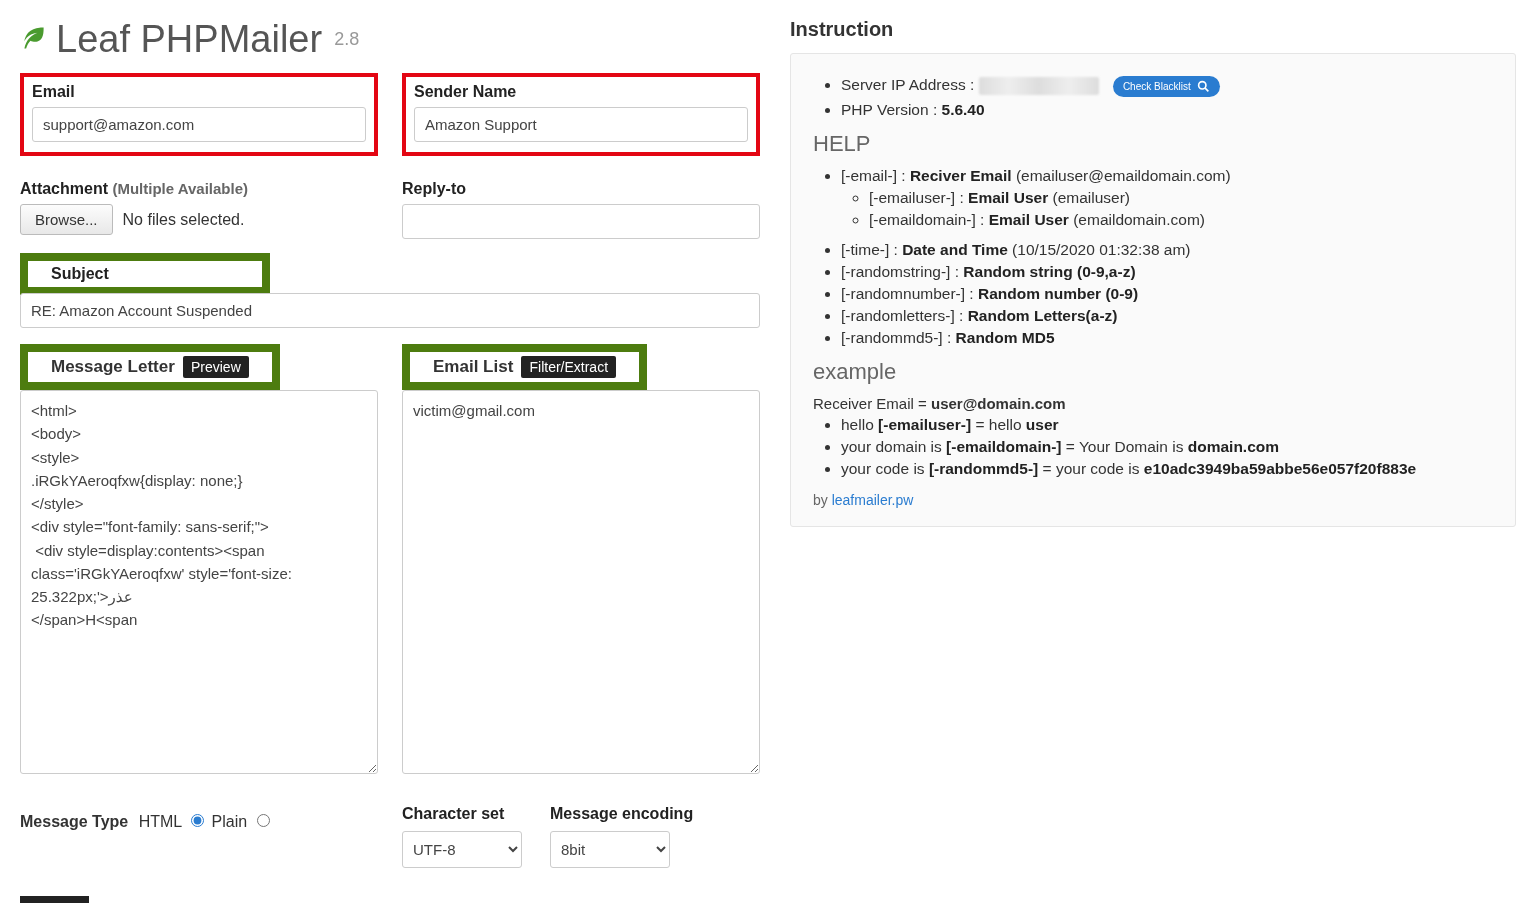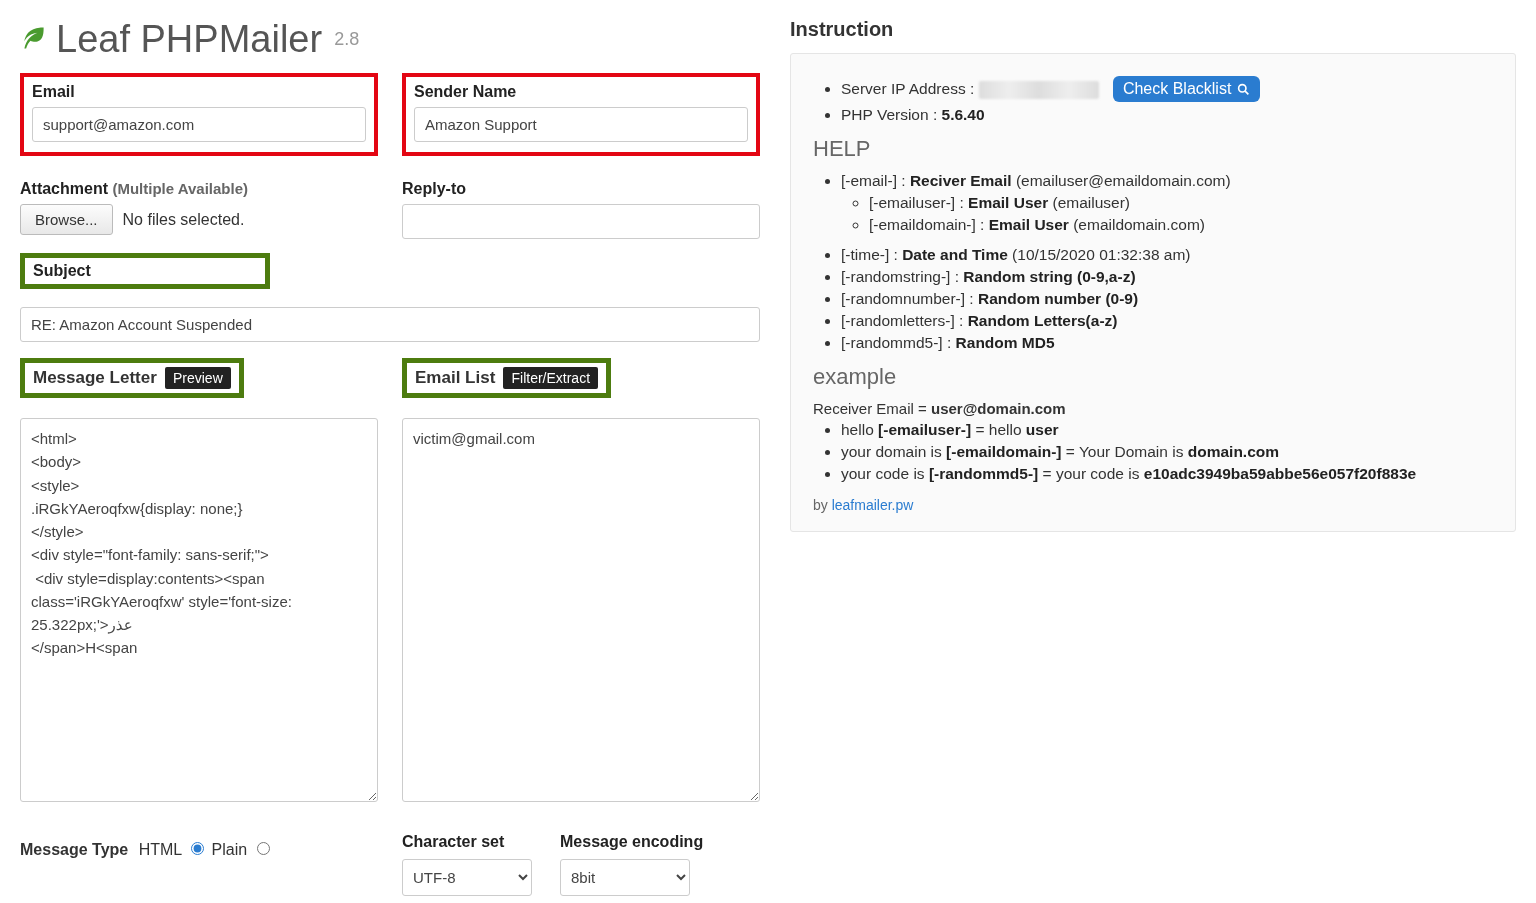--- a/index.html
+++ b/index.html
@@ -28,21 +28,21 @@
     font-size:15px;
     border:1px solid #ccc;
     border-radius:3px;
     background:#fff;
     color:#444;
     font-family:inherit;
   }
   textarea { resize:both; line-height:1.55; }
   .hl-red { border:4px solid #e30613; padding:6px 8px 10px 8px; margin-bottom:10px; display:inline-block; }
   .hl-red.full { display:block; width:100%; }
-  .hl-inline { border:5px solid #4d7c0f; padding:4px 8px; display:inline-block; margin-bottom:20px; }
+  .hl-inline { border:8px solid #4d7c0f; padding:4px 23px; display:inline-block; margin-bottom:0; }
   .badge-dark {
     display:inline-block; background:#222; color:#fff; padding:3px 8px;
     font-size:14px; border-radius:2px; margin-left:4px; cursor:pointer;
   }
   .browse-btn {
     background: linear-gradient(#fcfcfc,#e8e8e8);
     border:1px solid #bbb; border-radius:3px;
     padding:6px 14px; font-size:15px; color:#333; cursor:pointer;
   }
   .nofiles { margin-left:10px; color:#333; font-size:16px; }
@@ -58,30 +58,30 @@
   .panel {
     background:#fafafa; border:1px solid #e5e5e5; border-radius:3px;
     padding:18px 22px;
   }
   .panel h3 { font-weight:400; color:#666; font-size:22px; margin:8px 0 10px; }
   .panel ul { margin:0 0 12px 0; padding-left:28px; }
   .panel li { margin:4px 0; font-size:15.5px; }
   .panel li strong { color:#222; }
   .check-btn {
     background:#2a7cd0; color:#fff; border:none; padding:4px 10px;
-    font-size:16px; border-radius:6px; cursor:pointer; margin-left:10px;
+    font-size:10px; border-radius:11px; cursor:pointer; margin-left:10px;
     display:inline-flex; align-items:center; gap:6px;
   }
   .blur { display:inline-block; width:120px; height:18px;
     background:linear-gradient(90deg,#ddd,#eee,#ddd,#eee,#ddd);
     filter:blur(1px); vertical-align:middle; border-radius:2px; }
   .by { margin-top:14px; font-size:14px; color:#666; }
   .sel-row { display:flex; gap:28px; margin-top:14px; }
   .sel-col .fld { margin-bottom:8px; }
-  select.narrow { width:130px; padding:8px 6px; }
+  select.narrow { width:120px; padding:8px 6px; }
   .attach-row { display:flex; align-items:center; }
   .textarea-wrap { position:relative; }
   .textarea-wrap textarea { height:384px; }
   .msg-letter { font-size:17px; }
   .radio { accent-color:#2a7cd0; }
   ul.inner { list-style: circle; }
 </style>
 </head>
 <body>
 

